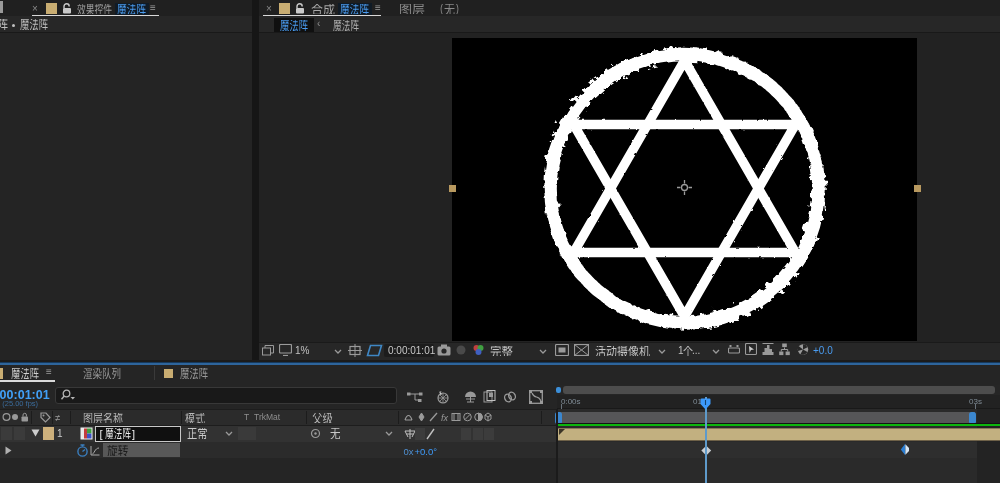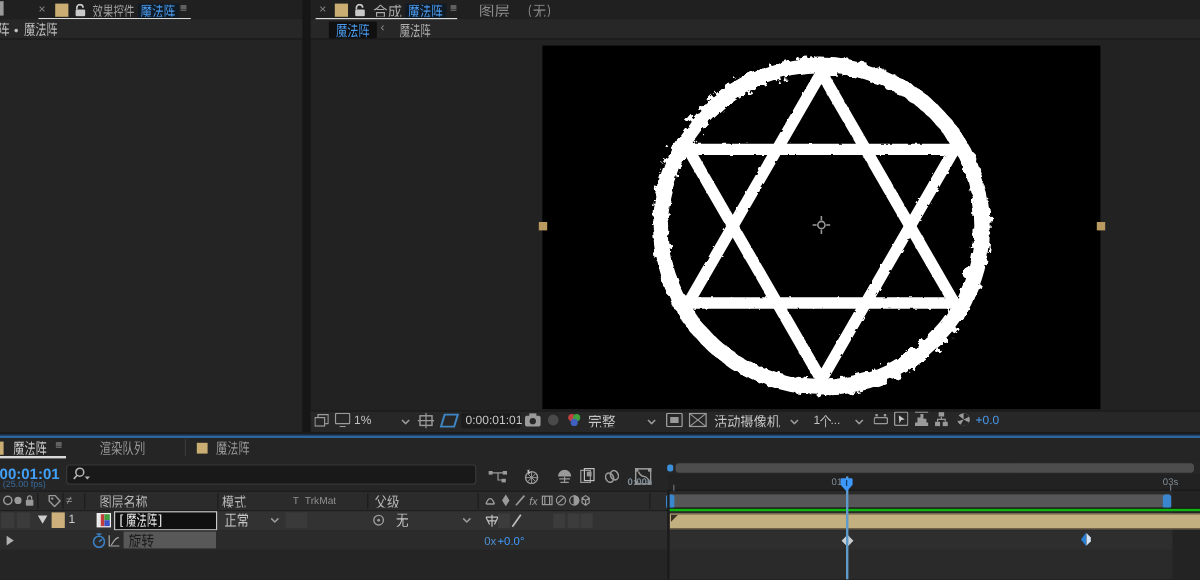--- a/index.html
+++ b/index.html
@@ -266,21 +266,21 @@
       <rect x="11" y="0" width="3" height="3" fill="#9a9a9a"></rect>
       <rect x="0" y="11" width="3" height="3" fill="#9a9a9a"></rect>
       <rect x="11" y="11" width="3" height="3" fill="#9a9a9a"></rect>
     </svg>
 <div style="position:absolute;left:557px;top:385px;width:443px;height:98px;background:#2a2a2a"></div>
 <div style="position:absolute;left:977px;top:385px;width:23px;height:98px;background:#232323"></div>
 <div style="position:absolute;left:557px;top:385px;width:443px;height:9.5px;background:#262626"></div>
 <div style="position:absolute;left:563px;top:386px;width:432px;height:7.5px;background:#4d4d4d;border-radius:3px"></div>
 <div style="position:absolute;left:555.5px;top:387px;width:5.5px;height:6px;background:#3c8fd9;border-radius:2px"></div>
 <div style="position:absolute;left:557px;top:394.5px;width:443px;height:14.5px;background:#222222;border-bottom:1px solid #191919"></div>
-<div style="position:absolute;left:523px;top:397.5px;font-size:8px;color:#7f8b95;font-weight:bold;white-space:pre;line-height:1;">0:00s</div>
+<div style="position:absolute;left:561px;top:397.5px;font-size:8px;color:#7f8b95;font-weight:normal;white-space:pre;line-height:1;">0:00s</div>
 <div style="position:absolute;left:693px;top:397.5px;font-size:8px;color:#7f8b95;font-weight:normal;white-space:pre;line-height:1;">01s</div>
 <div style="position:absolute;left:969px;top:397.5px;font-size:8px;color:#7f8b95;font-weight:normal;white-space:pre;line-height:1;">03s</div>
 <div style="position:absolute;left:560.5px;top:404px;width:1px;height:5px;background:#6a737c"></div>
 <div style="position:absolute;left:974.5px;top:404px;width:1px;height:5px;background:#6a737c"></div>
 <div style="position:absolute;left:0px;top:409px;width:557px;height:16.5px;background:#2b2b2b;border-bottom:1px solid #1d1d1d;border-top:1px solid #1d1d1d"></div>
 <svg style="position:absolute;left:2px;top:412px" width="26" height="10" viewBox="0 0 26 10">
       <circle cx="4.5" cy="5" r="3.4" fill="none" stroke="#999" stroke-width="1.2"></circle>
       <circle cx="13" cy="5" r="3" fill="#999"></circle>
       <rect x="19.5" y="4.5" width="6.5" height="5" rx="0.8" fill="#999"></rect>
       <path d="M21 4.5 V3 A1.7 1.7 0 0 1 24.4 3 V4.5" fill="none" stroke="#999"></path>

